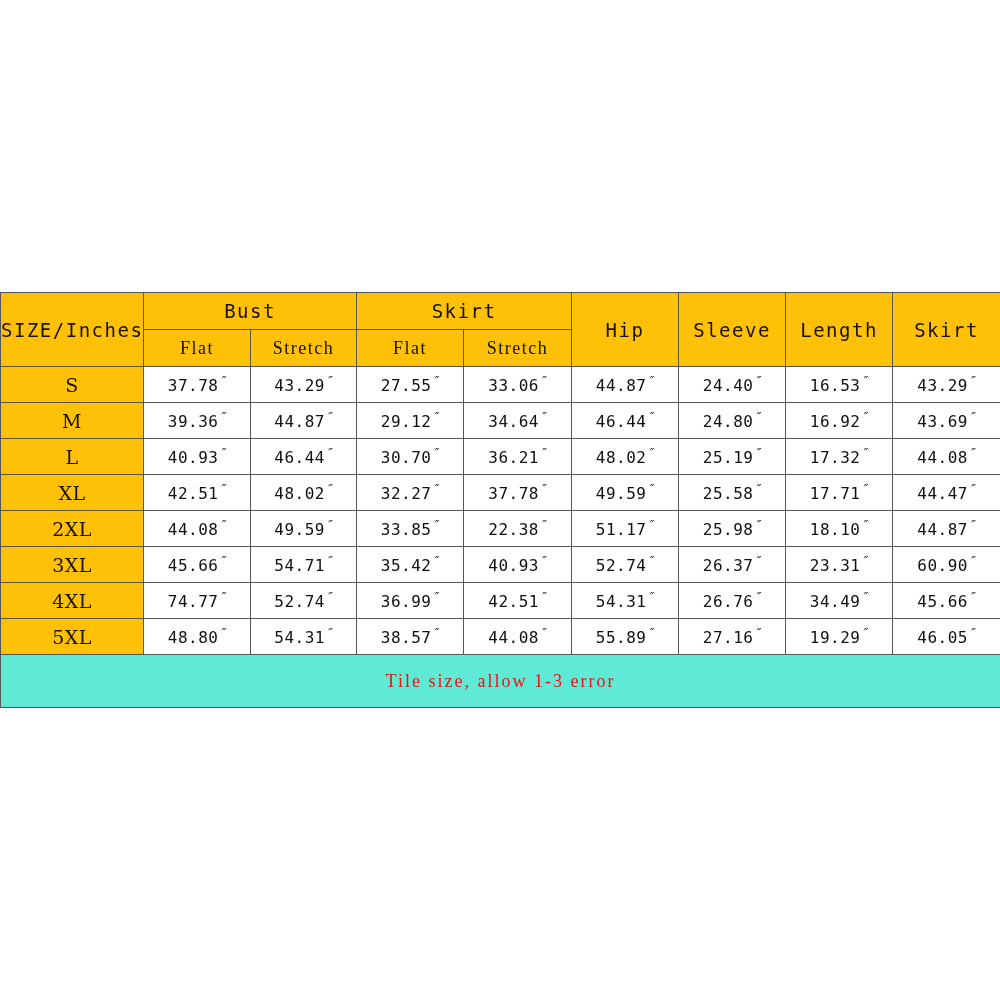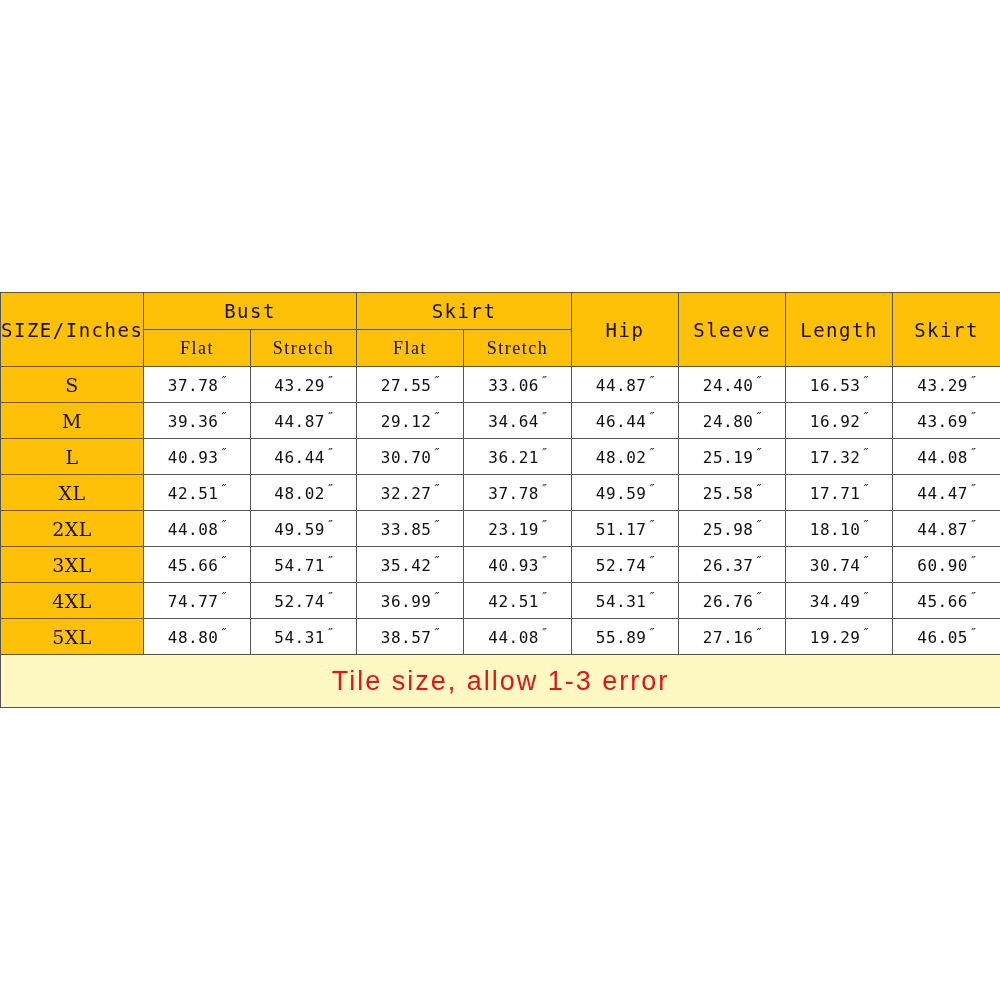--- a/index.html
+++ b/index.html
@@ -66,25 +66,25 @@
     white-space: nowrap;
   }
   .val-cell .unit {
     font-size: 13px;
     vertical-align: super;
     font-style: italic;
     letter-spacing: 0;
   }
   
   .note-cell {
-    background: #fef9c3;
+    background: #5eead4;
     color: #E8131A;
-    font-family: Liberation Sans, sans-serif;
+    font-family: Liberation Serif, serif;
     font-weight: bold;
-    font-size: 27px;
+    font-size: 18px;
     letter-spacing: 2px;
     height: 52px;
     text-align: center;
   }
   
   col.c-size    { width: 143px; }
   col.c-bf      { width: 107px; }
   col.c-bs      { width: 106px; }
   col.c-wf      { width: 107px; }
   col.c-ws      { width: 108px; }
@@ -169,35 +169,35 @@
           <td class="val-cell"><span>49.59</span><span class="unit">″</span></td>
           <td class="val-cell"><span>25.58</span><span class="unit">″</span></td>
           <td class="val-cell"><span>17.71</span><span class="unit">″</span></td>
           <td class="val-cell"><span>44.47</span><span class="unit">″</span></td>
         </tr>
         <tr>
           <td class="size-cell">2XL</td>
           <td class="val-cell"><span>44.08</span><span class="unit">″</span></td>
           <td class="val-cell"><span>49.59</span><span class="unit">″</span></td>
           <td class="val-cell"><span>33.85</span><span class="unit">″</span></td>
-          <td class="val-cell"><span>23.19</span><span class="unit">″</span></td>
+          <td class="val-cell"><span>22.38</span><span class="unit">″</span></td>
           <td class="val-cell"><span>51.17</span><span class="unit">″</span></td>
           <td class="val-cell"><span>25.98</span><span class="unit">″</span></td>
           <td class="val-cell"><span>18.10</span><span class="unit">″</span></td>
           <td class="val-cell"><span>44.87</span><span class="unit">″</span></td>
         </tr>
         <tr>
           <td class="size-cell">3XL</td>
           <td class="val-cell"><span>45.66</span><span class="unit">″</span></td>
           <td class="val-cell"><span>54.71</span><span class="unit">″</span></td>
           <td class="val-cell"><span>35.42</span><span class="unit">″</span></td>
           <td class="val-cell"><span>40.93</span><span class="unit">″</span></td>
           <td class="val-cell"><span>52.74</span><span class="unit">″</span></td>
           <td class="val-cell"><span>26.37</span><span class="unit">″</span></td>
-          <td class="val-cell"><span>30.74</span><span class="unit">″</span></td>
+          <td class="val-cell"><span>23.31</span><span class="unit">″</span></td>
           <td class="val-cell"><span>60.90</span><span class="unit">″</span></td>
         </tr>
         <tr>
           <td class="size-cell">4XL</td>
           <td class="val-cell"><span>74.77</span><span class="unit">″</span></td>
           <td class="val-cell"><span>52.74</span><span class="unit">″</span></td>
           <td class="val-cell"><span>36.99</span><span class="unit">″</span></td>
           <td class="val-cell"><span>42.51</span><span class="unit">″</span></td>
           <td class="val-cell"><span>54.31</span><span class="unit">″</span></td>
           <td class="val-cell"><span>26.76</span><span class="unit">″</span></td>

